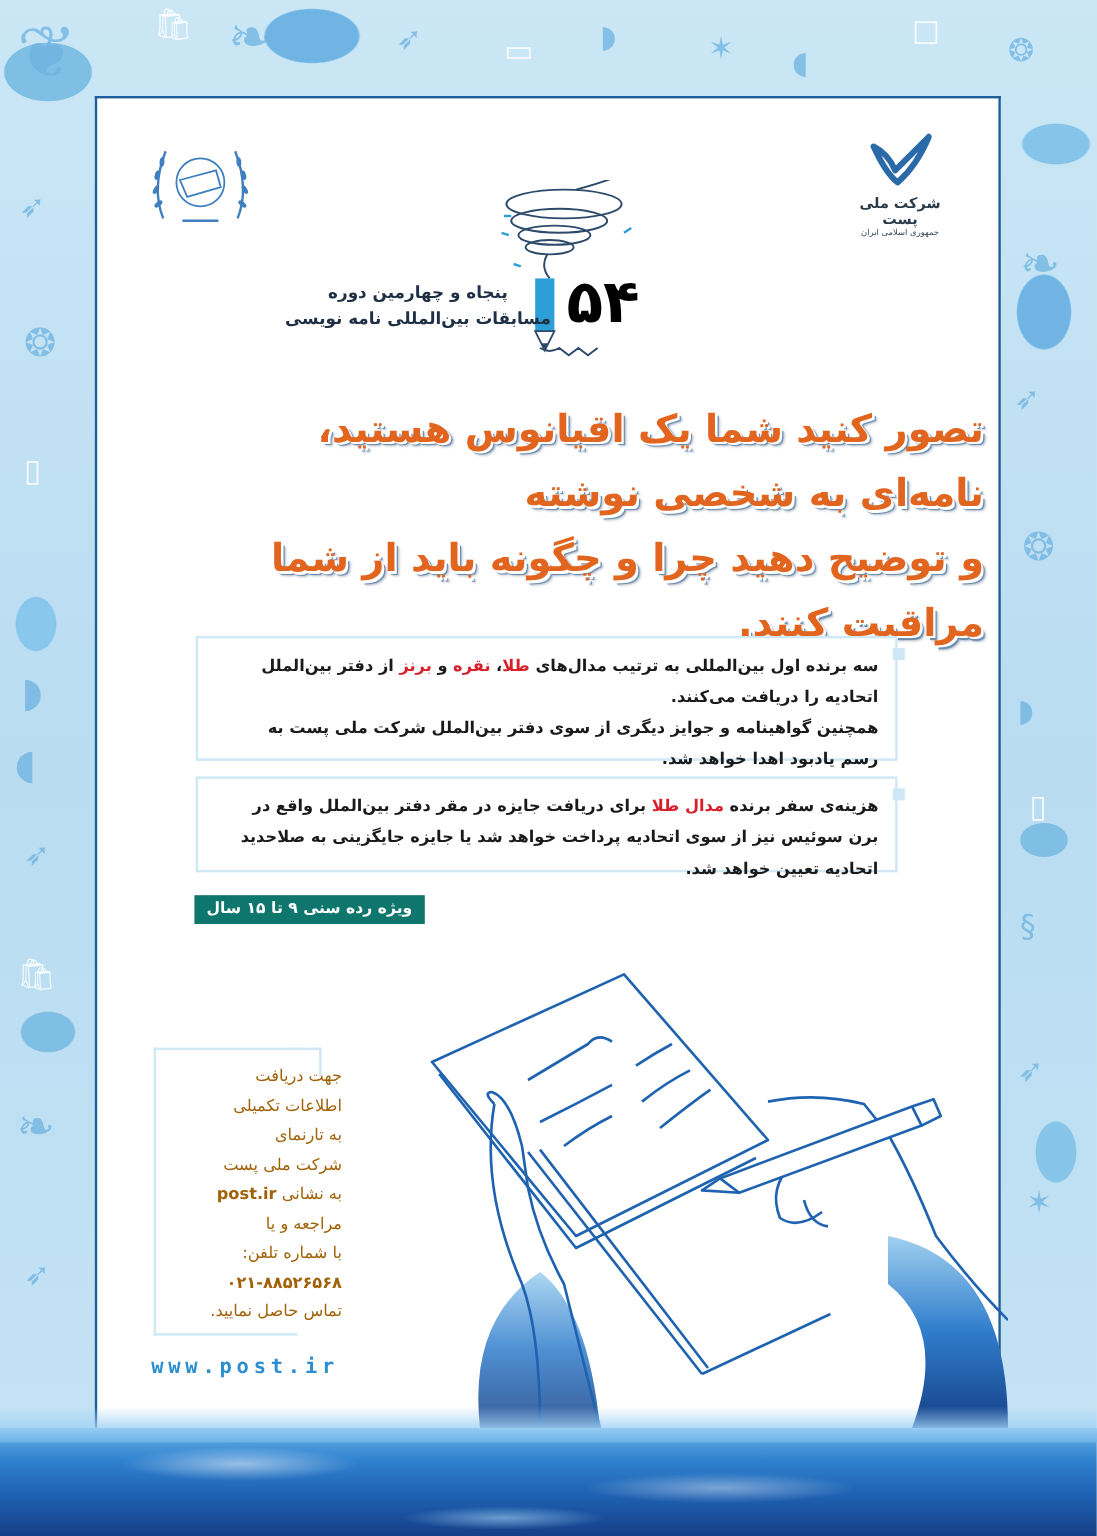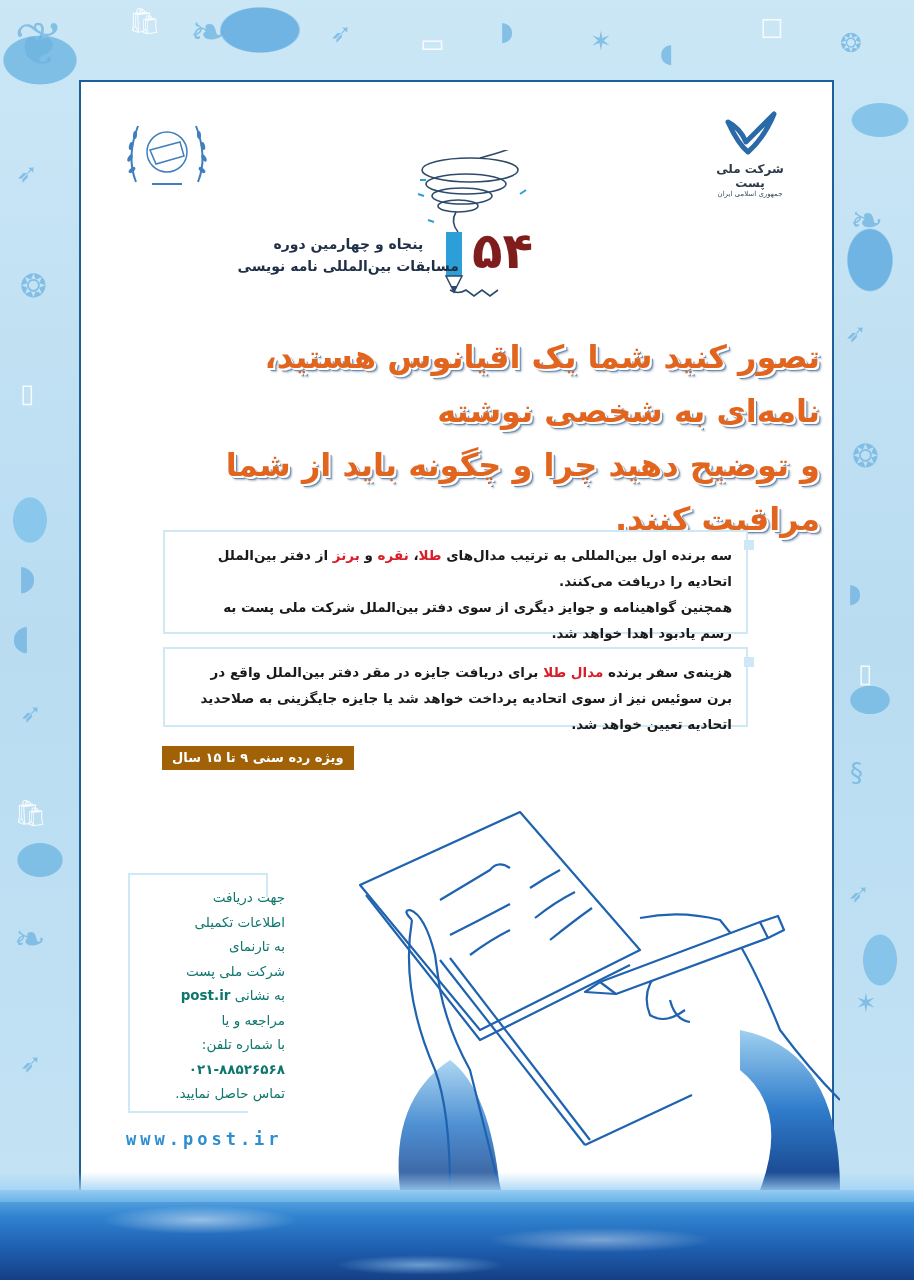--- a/index.html
+++ b/index.html
@@ -59,21 +59,21 @@
       position: absolute; left: 280px; top: 150px; width: 270px; height: 150px;
     }
     .event-title {
       position: absolute; right: 455px; top: 233px;
       text-align: center; color: #1f2f45;
       font-weight: bold; font-size: 14px; line-height: 22px;
       white-space: nowrap;
     }
     .event-num {
       position: absolute; left: 472px; top: 226px;
-      font-size: 50px; font-weight: bold; color: #7f1d1d;
+      font-size: 50px; font-weight: bold; color: #000000;
       font-family: "DejaVu Sans", sans-serif; line-height: 1;
       direction: ltr;
     }
     .headline {
       position: absolute; left: 100px; top: 330px; width: 720px;
       text-align: right;
       color: #e2651f;
       font-weight: bold;
       font-size: 32px;
       line-height: 54px;
@@ -91,38 +91,38 @@
     }
     .info-box::before {
       content: ""; position: absolute; right: -8px; top: 8px;
       width: 10px; height: 10px; background: #cfe8f5;
     }
     .info-box .hl { color: #d81f2a; }
     .box1 { top: 530px; height: 104px; }
     .box2 { top: 647px; height: 80px; }
     .age-badge {
       position: absolute; left: 162px; top: 746px;
-      background: #a16207; color: #ffffff;
+      background: #0f766e; color: #ffffff;
       font-size: 13px; font-weight: bold;
       padding: 2px 10px; line-height: 20px;
     }
     .contact-box {
       position: absolute; left: 128px; top: 873px;
       width: 120px; height: 240px;
       border: 2px solid #cfe8f5; border-right: none;
     }
     .contact-box::after {
       content: ""; position: absolute; right: -20px; top: -2px;
       width: 20px; height: 22px;
       border-top: 2px solid #cfe8f5; border-right: 2px solid #cfe8f5;
     }
     .contact-text {
       position: absolute; left: 145px; top: 885px; width: 140px;
       text-align: right; font-size: 13.5px; line-height: 24.5px;
-      color: #0f766e;
+      color: #a16207;
     }
     .contact-text .bold { font-weight: bold; direction: ltr; display: inline-block; }
     .website {
       position: absolute; left: 126px; top: 1129px;
       color: #2b8ed0; font-weight: bold; font-size: 17px;
       letter-spacing: 4px; direction: ltr;
       font-family: "DejaVu Sans Mono", monospace;
     }
     .illustration {
       position: absolute; left: 340px; top: 770px; width: 500px; height: 420px;

